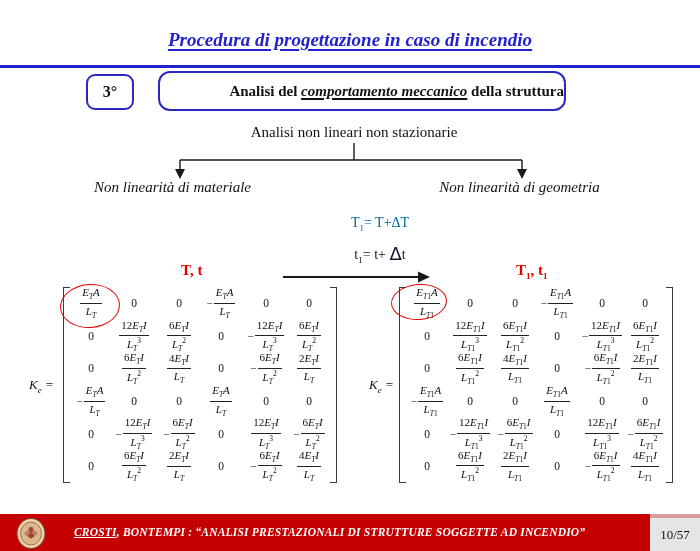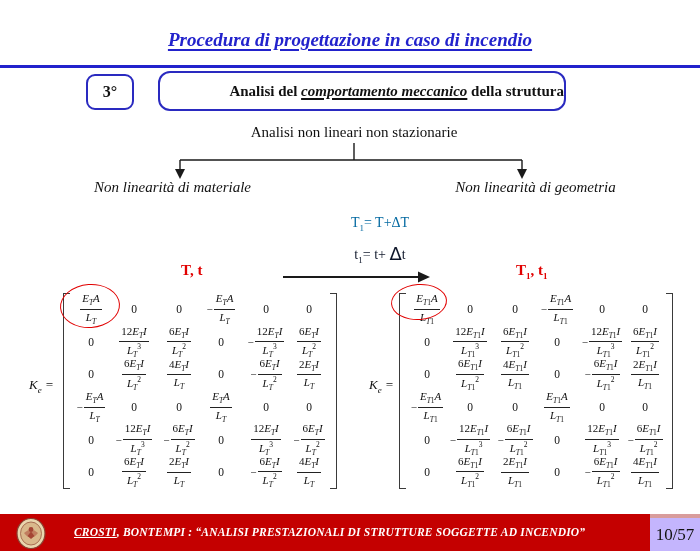--- a/index.html
+++ b/index.html
@@ -26,38 +26,38 @@
     position:absolute; left:158px; top:71px; width:408px; height:40px;
     border:2px solid #2a2ac0; border-radius:12px;
     display:flex; align-items:center; justify-content:flex-end;
     font-size:15px; font-weight:bold; background:#fff; white-space:nowrap;
   }
   .main-box .emph { font-style:italic; text-decoration:underline; text-decoration-thickness:1.5px; text-underline-offset:2px; }
   
   .analysis-label { position:absolute; top:124px; left:204px; width:300px; text-align:center; font-size:15px; }
   .leaf { position:absolute; top:179px; font-size:15px; font-style:italic; text-align:center; white-space:nowrap; }
   .leaf.l { left:55px;  width:235px; }
-  .leaf.r { left:418px; width:235px; }
+  .leaf.r { left:402px; width:235px; }
   svg.overlay { position:absolute; left:0; top:0; width:700px; height:551px; pointer-events:none; }
   
   .eq { position:absolute; left:280px; width:200px; text-align:center; color:#e10000; font-size:14px; white-space:nowrap; }
   .eq sub { font-size:9px; }
   .eq .bigdelta { font-size:18px; font-family:"DejaVu Sans", sans-serif; line-height:1; vertical-align:-1px; }
   .eq.temp { top:215px; }
   .eq.time { top:245px; }
   .state-label { position:absolute; top:262px; color:#e10000; font-weight:bold; font-size:15px; white-space:nowrap; }
   .state-label sub { font-size:9px; }
   .state-label.l { left:181px; }
   .state-label.r { left:516px; }
   
   .klabel { position:absolute; top:377px; font-size:13px; font-style:italic; white-space:nowrap; }
   .klabel sub { font-size:9px; }
   .klabel.l { left:29px; }
   .klabel.r { left:369px; }
-  .matrix { position:absolute; top:287px; width:274px; height:196px;margin-top:6px; }
+  .matrix { position:absolute; top:287px; width:274px; height:196px; }
   .matrix.l { left:63px; }
   .matrix.r { left:399px;text-decoration:underline; }
   .br { position:absolute; top:0; bottom:0; width:7px; border:1.6px solid #3a3a3a; }
   .br.left  { left:0;  border-right:none; }
   .br.right { right:0; border-left:none;  }
   .mgrid {
     position:absolute; left:9px; top:0; width:256px; height:196px;
     display:grid; grid-template-columns:38px 48px 42px 42px 48px 38px;
     grid-auto-rows:32.6px; place-items:center;
     font-size:11px; font-style:italic;
@@ -77,23 +77,23 @@
   
   .footer-bar { position:absolute; left:0; top:514px; width:650px; height:37px; background:#c40000; }
   .footer-text {
     position:absolute; left:74px; top:514px; height:37px; line-height:37px;
     color:#ffffff; font-weight:bold; font-style:italic; font-size:11.5px;
     letter-spacing:0.2px; white-space:nowrap;
   }
   .footer-text .author { text-decoration:underline; }
   .page-box {
     position:absolute; left:650px; top:514px; width:50px; height:37px;
-    background:#c4b5fd; border-top:4px solid #d89c9c;
+    background:#e5e5e5; border-top:4px solid #d89c9c;
     display:flex; align-items:center; justify-content:center;
-    font-size:17px; color:#111;
+    font-size:13px; color:#111;
   }
   .logo { position:absolute; left:16px; top:518px; width:30px; height:31px; }
 </style>
 </head>
 <body>
 
 <div class="slide">
 
   <div class="title" style="color: rgb(34, 34, 204);">Procedura di progettazione in caso di incendio</div>
   <div class="blue-rule" style="background: rgb(34, 34, 204);"></div>

